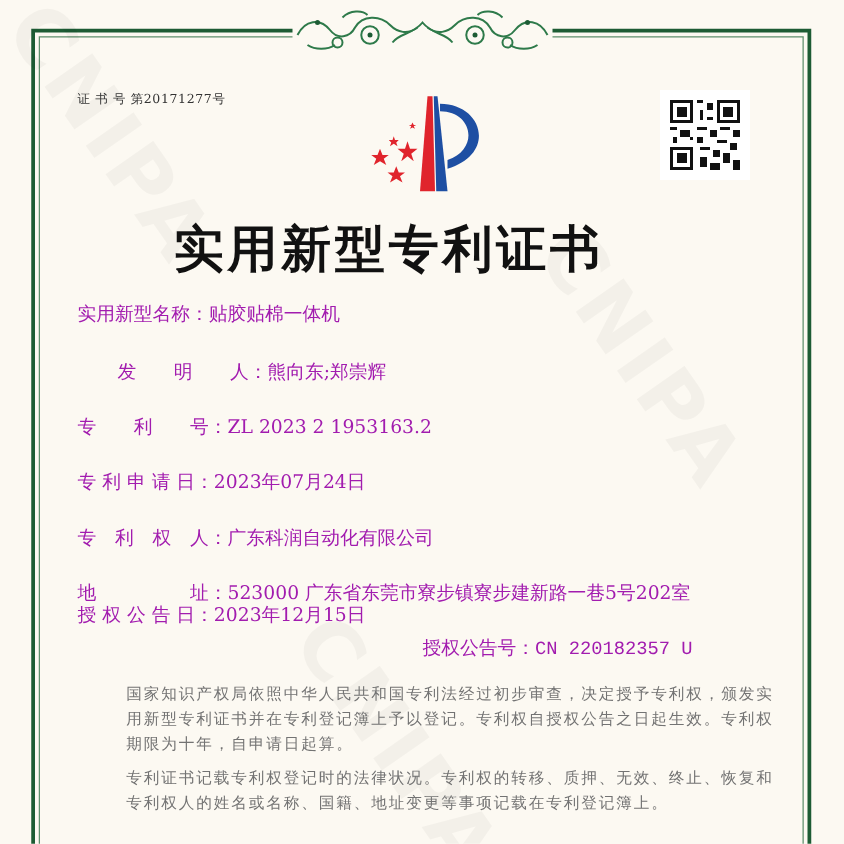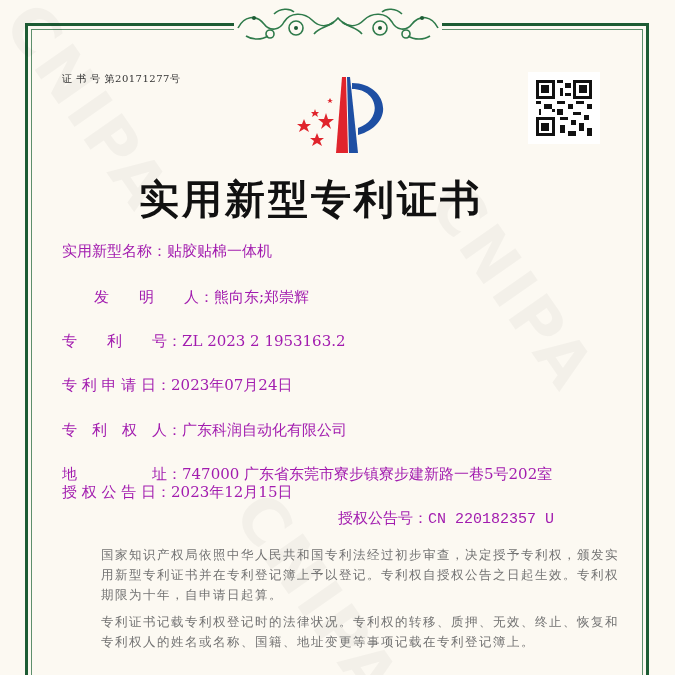--- a/index.html
+++ b/index.html
@@ -149,21 +149,21 @@
 <div class="field" style="top:332px;">
   <span class="label">专　　利　　号</span><span class="value">：ZL 2023 2 1953163.2</span>
 </div>
 <div class="field" style="top:376px;">
   <span class="label">专 利 申 请 日</span><span class="value">：2023年07月24日</span>
 </div>
 <div class="field" style="top:421px;">
   <span class="label">专　利　权　人</span><span class="value">：广东科润自动化有限公司</span>
 </div>
 <div class="field" style="top:465px;">
-  <span class="label">地　　　　　址</span><span class="value">：747000 广东省东莞市寮步镇寮步建新路一巷5号202室</span>
+  <span class="label">地　　　　　址</span><span class="value">：523000 广东省东莞市寮步镇寮步建新路一巷5号202室</span>
 </div>
 <div class="field" style="top:483px;">
   <span class="label">授 权 公 告 日</span><span class="value">：2023年12月15日</span>
 </div>
 <div class="field" style="top:509px; left:338px;font-family:Liberation Mono, monospace;">
   <span class="label">授权公告号</span><span class="value">：CN 220182357 U</span>
 </div>
 
 <div class="para" style="top:545px;">
   <div class="indent">国家知识产权局依照中华人民共和国专利法经过初步审查，决定授予专利权，颁发实用新型专利证书并在专利登记簿上予以登记。专利权自授权公告之日起生效。专利权期限为十年，自申请日起算。</div>

